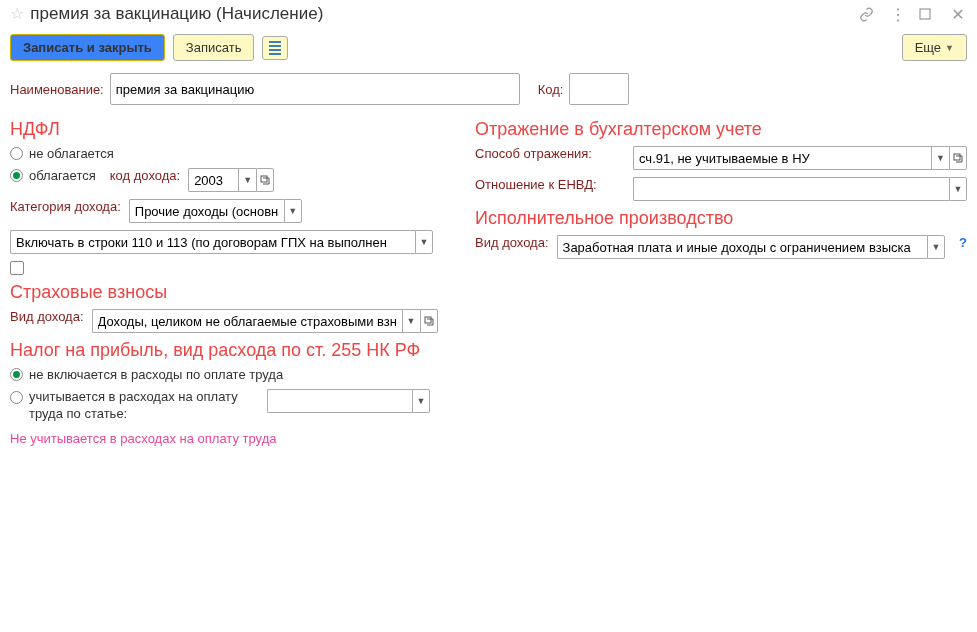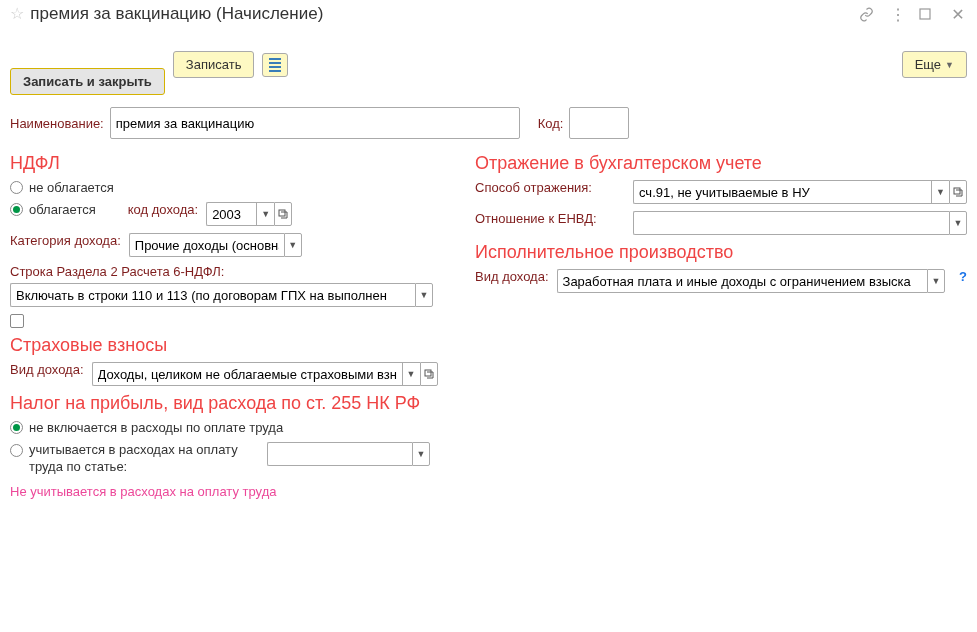--- a/index.html
+++ b/index.html
@@ -48,24 +48,23 @@
     padding: 5px 12px;
     background: #fef9c3;
     cursor: pointer;
     font-size: 13px;
     display: inline-flex;
     align-items: center;
     justify-content: center;
     color: #333;
   }
   .btn.primary {
-    background: #e5e5e5;
+    background: #3b82f6;
     border-color: #d4b200;
     font-weight: bold;
-    margin-top: 34px;
   }
   .btn.icon-only { padding: 4px 6px; }
   .btn.right { margin-left: auto; }
   .btn .chev { font-size: 9px; margin-left: 4px; color: #666; }
 
   .form-row {
     display: flex;
     align-items: center;
     padding: 2px 10px 10px 10px;
     gap: 6px;
@@ -236,41 +235,38 @@
       <span class="radio">
         <span class="radio-dot"></span>
         <span>не облагается</span>
       </span>
     </div>
     <div class="field-row">
       <span class="radio">
         <span class="radio-dot checked"></span>
         <span>облагается</span>
       </span>
-      <span class="label" style="margin-left:24px;">код дохода:</span>
+      <span class="label" style="margin-left:6px;">код дохода:</span>
       <span class="combo">
         <input class="input" style="width: 50px;" value="2003">
         <span class="cbtn">▼</span>
         <span class="ext">
           <svg width="10" height="10" viewBox="0 0 10 10" fill="none" stroke="#555" stroke-width="1">
               <rect x="1" y="1" width="6" height="6"></rect>
               <path d="M3 3h6v6H3"></path>
             </svg>
         </span>
       </span>
     </div>
     <div class="field-row">
       <span class="label">Категория дохода:</span>
       <span class="combo">
         <input class="input" style="width: 155px;" value="Прочие доходы (основна">
         <span class="cbtn last">▼</span>
       </span>
-    </div>
-    <div class="field-row tight">
-      <span class="label">Строка Раздела 2 Расчета 6-НДФЛ:</span>
     </div>
     <div class="field-row">
       <span class="combo">
         <input class="input" style="width: 405px;" value="Включать в строки 110 и 113 (по договорам ГПХ на выполнен">
         <span class="cbtn last">▼</span>
       </span>
     </div>
     <div class="field-row">
       <span class="checkbox"></span>
     </div>

